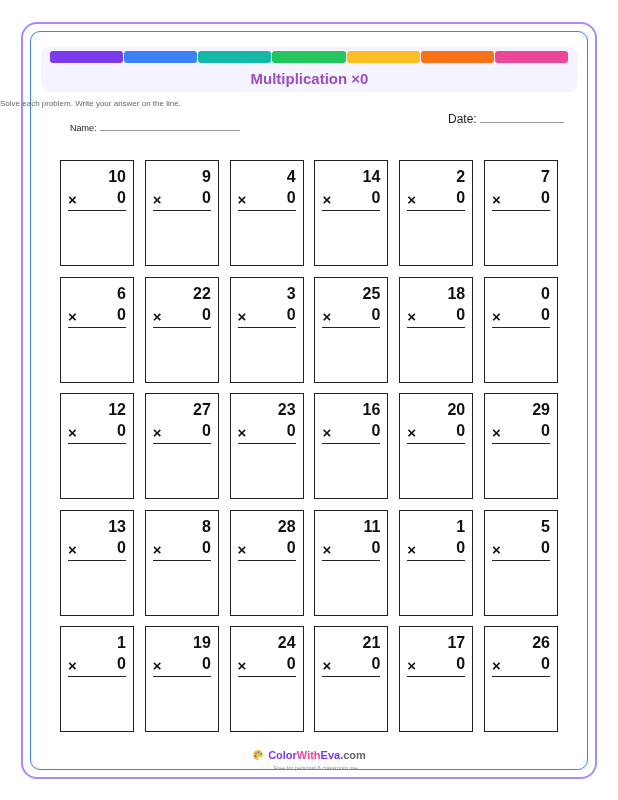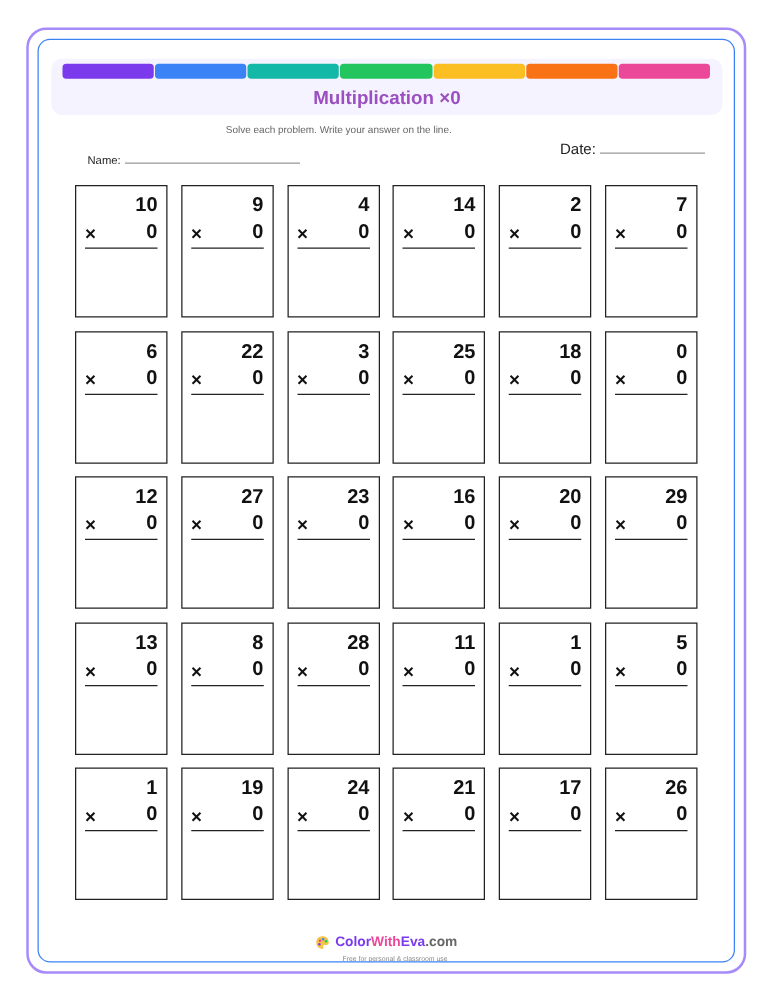--- a/index.html
+++ b/index.html
@@ -8,26 +8,26 @@
   .outer-frame { position:absolute; left:21px; top:22px; width:572px; height:753px;
                  border:2px solid #a78bfa; border-radius:16px; }
   .inner-frame { position:absolute; left:30px; top:31px; width:556px; height:737px;
                  border:1px solid #3b82f6; border-radius:10px; }
   .header-box { position:absolute; left:41px; top:47px; width:537px; height:45px;
                 background:#f5f3ff; border-radius:9px; }
   .stripe { position:absolute; left:50px; top:51px; width:518px; height:12px; display:flex; gap:1px; }
   .stripe div { flex:1; border-radius:3px; }
   .title { position:absolute; left:41px; top:66px; width:537px; text-align:center;
            font-size:15px; font-weight:bold; color:#9b4fc0; line-height:26px; }
-  .subtitle { position:absolute; left:0; top:99px; width:542px; text-align:center;
+  .subtitle { position:absolute; left:0; top:99px; width:542px; text-align:left;
               font-size:8px; color:#666; }
   .name-line { position:absolute; left:70px; top:122px; font-size:9px; color:#222; }
   .date-line { position:absolute; left:448px; top:112px; font-size:12px; color:#222; }
   .blank { display:inline-block; border-bottom:1px solid #999; vertical-align:baseline; height:8px; margin-left:3px; }
-  .grid { position:absolute; left:60px; top:148px; display:grid;
+  .grid { position:absolute; left:60px; top:160px; display:grid;
           grid-template-columns:repeat(6, 74px); column-gap:10.8px;
           grid-auto-rows:106px; row-gap:10.5px; }
   .card { border:1.5px solid #222; box-sizing:border-box; position:relative; background:#fff; }
   .top-num { position:absolute; right:7px; top:7px; font-size:16px; font-weight:bold; line-height:18px; }
   .times { position:absolute; left:7px; top:30px; font-size:15px; font-weight:bold; line-height:18px; }
   .bot-num { position:absolute; right:7px; top:28px; font-size:16px; font-weight:bold; line-height:18px; }
   .rule { position:absolute; left:7px; right:7px; top:49px; border-top:1.5px solid #222; }
   .footer { position:absolute; left:0; top:747px; width:618px; text-align:center; }
   .logo-row { display:inline-flex; align-items:center; gap:4px;justify-content:flex-end; }
   .palette { width:12px; height:12px; }

